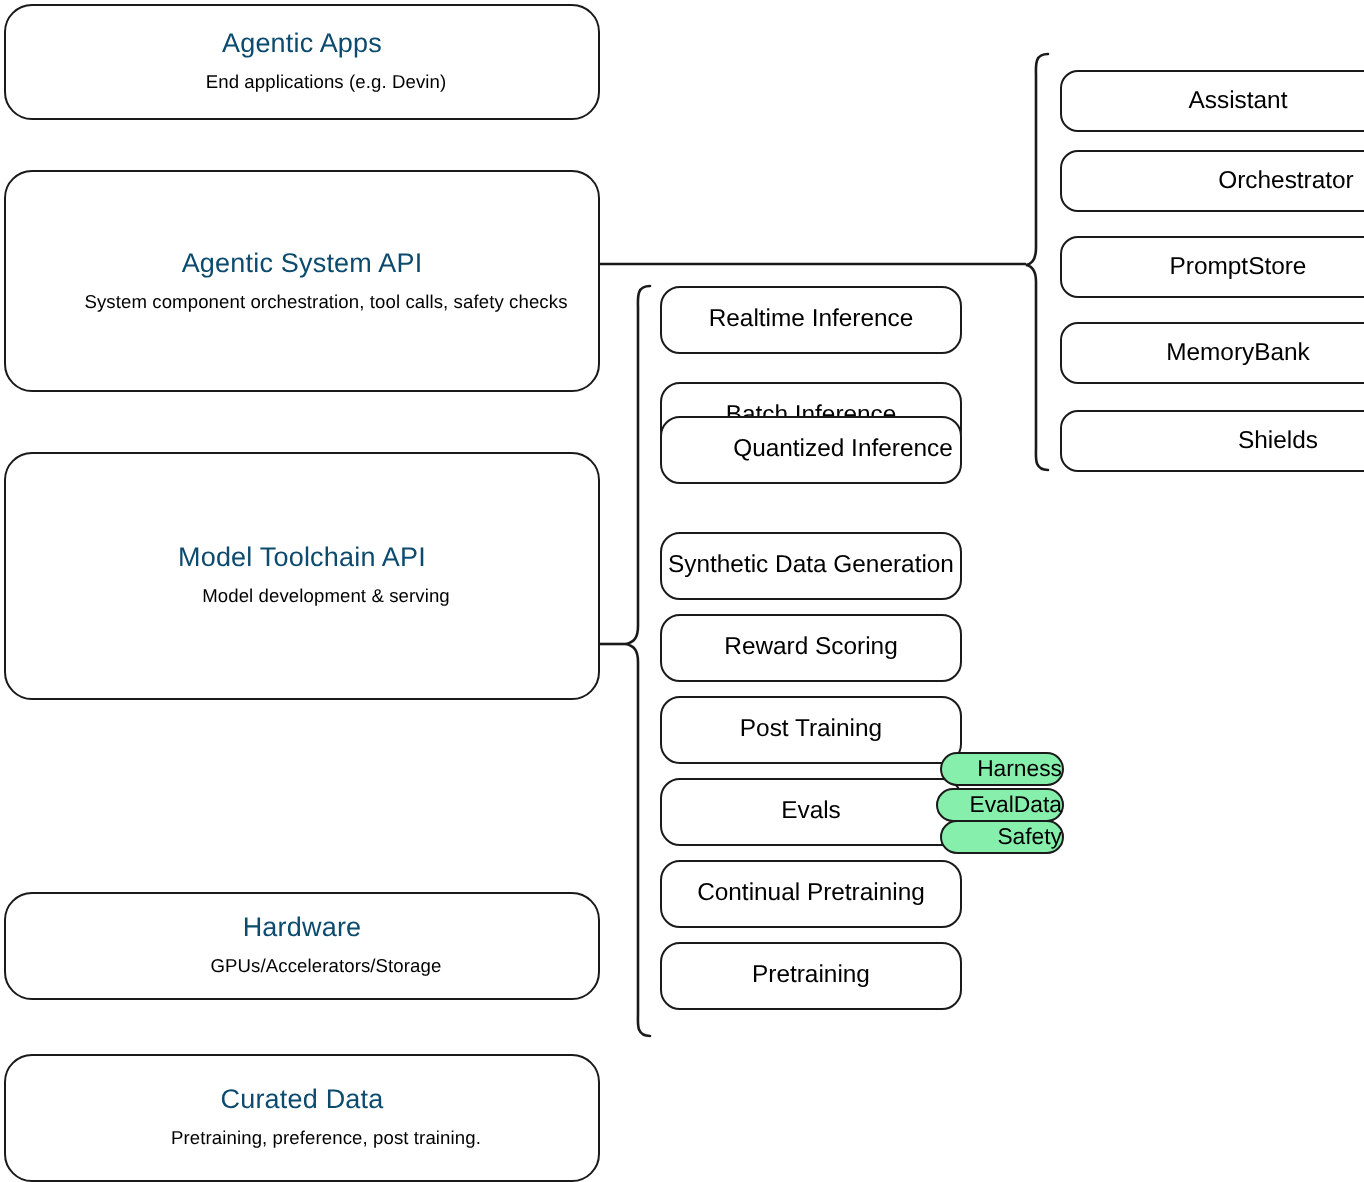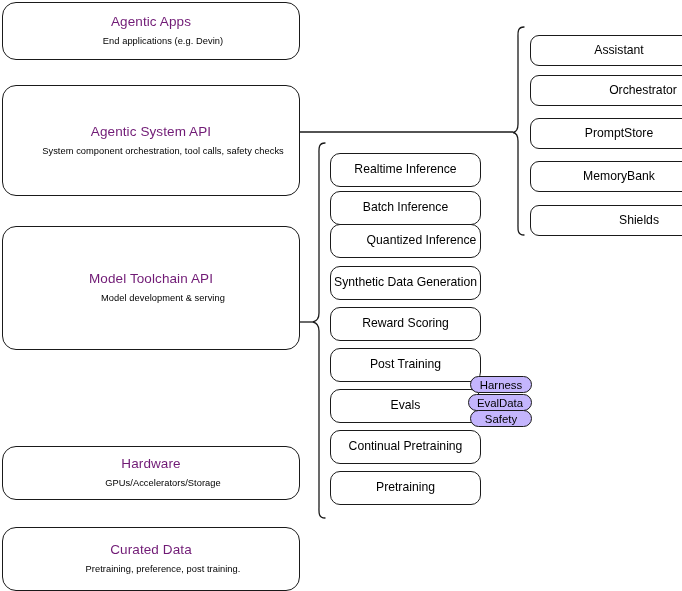--- a/index.html
+++ b/index.html
@@ -34,21 +34,21 @@
     line-height: 1.25;
   }
   
   .layer-box {
     border-radius: 14px;
     left: 2px;
     width: 298px;
   }
   .layer-title {
     font-size: 13.5px;
-    color: #701a75;
+    color: #0c4a6e;
     letter-spacing: 0.1px;
   }
   .layer-sub {
     font-size: 9.3px;
     color: #000;
     margin-top: 5px;
     letter-spacing: 0.05px;
     padding-left: 24px;
   }
   
@@ -65,25 +65,25 @@
     left: 530px;
     width: 178px;
     height: 31px;
     font-size: 12.2px;
   }
   
   .pill {
     position: absolute;
     box-sizing: border-box;
     border: 1.3px solid #1a1a1a;
-    background: #c4b5fd;
+    background: #86efac;
     border-radius: 999px;
     display: flex;
     align-items: center;
-    justify-content: center;
+    justify-content: flex-end;
     font-size: 11.4px;
     height: 17px;
     z-index: 5;
   }
   svg.overlay {
     position: absolute;
     left: 0; top: 0;
     width: 682px;
     height: 591px;
     pointer-events: none;
@@ -136,27 +136,27 @@
   <div class="box layer-box" style="top:446px;height:54px;">
     <div class="layer-title">Hardware</div>
     <div class="layer-sub">GPUs/Accelerators/Storage</div>
   </div>
 
   <div class="box layer-box" style="top:527px;height:64px;">
     <div class="layer-title">Curated Data</div>
     <div class="layer-sub">Pretraining, preference, post training.</div>
   </div>
 
-  <div class="box mid-box" style="top:153px;">
+  <div class="box mid-box" style="top:143px;">
     <span>Realtime Inference</span>
   </div>
   <div class="box mid-box" style="top:191px;">
     <span>Batch Inference</span>
   </div>
-  <div class="box mid-box" style="top:224px;padding-left:32px;">
+  <div class="box mid-box" style="top:208px;padding-left:32px;">
     <span>Quantized Inference</span>
   </div>
   <div class="box mid-box" style="top:266px;">
     <span>Synthetic Data Generation</span>
   </div>
   <div class="box mid-box" style="top:307px;">
     <span>Reward Scoring</span>
   </div>
   <div class="box mid-box" style="top:348px;">
     <span>Post Training</span>

